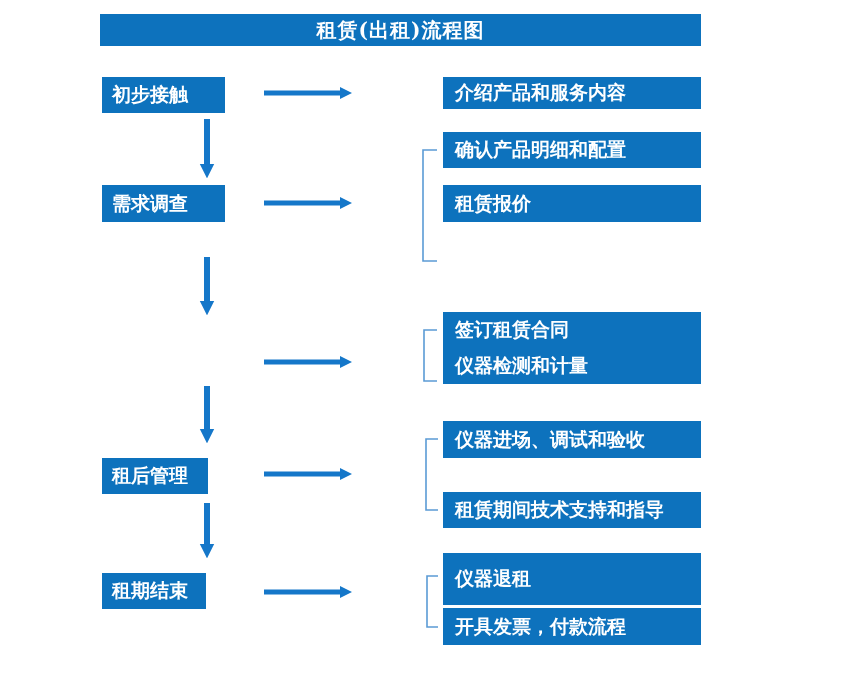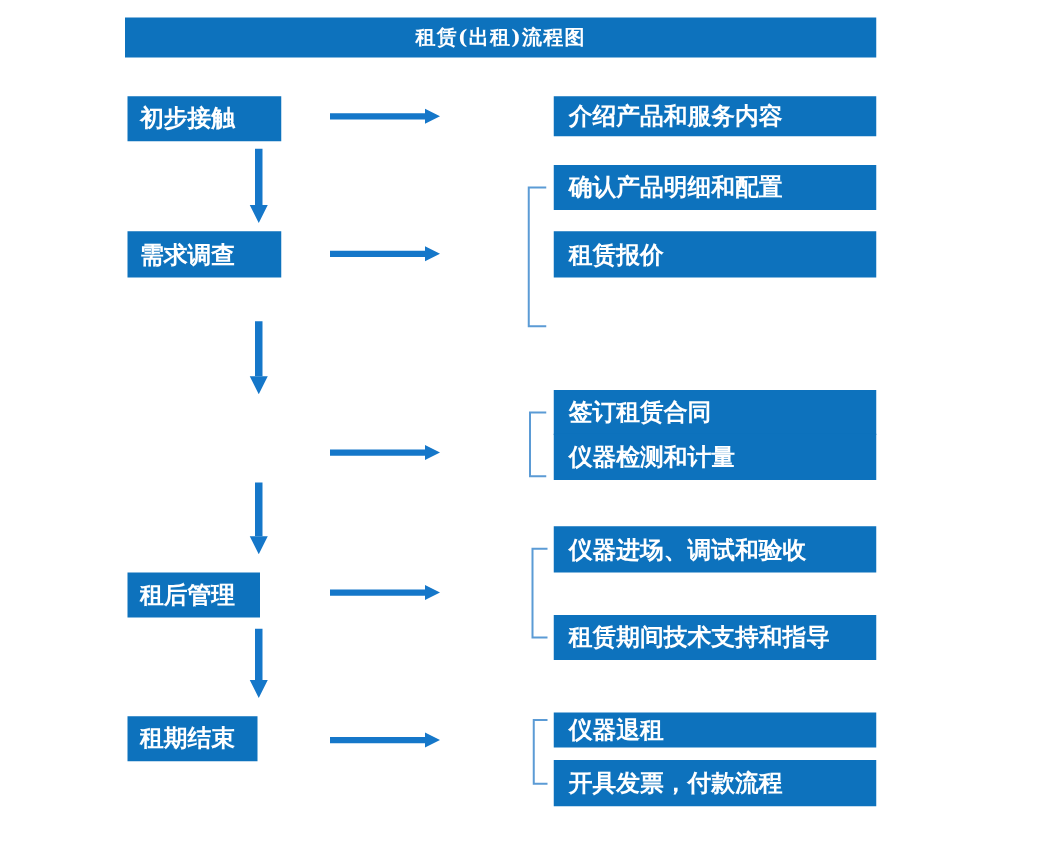--- a/index.html
+++ b/index.html
@@ -9,21 +9,21 @@
     background:var(--bg,#fff);
     font-family:"DejaVu Serif","Liberation Serif",serif;
     overflow:hidden;
   }
   .title-bar{
     position:absolute;left:100px;top:14px;width:601px;height:32px;
     background:var(--box-blue);
     display:flex;align-items:center;justify-content:center;
   }
   .title-text{
-    color:var(--text-white);font-size:16px;font-weight:bold;letter-spacing:1px;
+    color:var(--text-white);font-size:20px;font-weight:bold;letter-spacing:1px;
   }
   .box{
     position:absolute;
     background:var(--box-blue);
     color:var(--text-white);
     font-weight:bold;font-size:19px;
     display:flex;align-items:center;
     box-sizing:border-box;
     white-space:nowrap;
   }
@@ -73,16 +73,16 @@
   <div class="box left-box" style="left:102px;top:458px;width:106px;height:36px">租后管理</div>
   <div class="box left-box" style="left:102px;top:573px;width:104px;height:36px">租期结束</div>
 
   <div class="box right-box" style="top:77px;height:32px">介绍产品和服务内容</div>
   <div class="box right-box" style="top:132px;height:36px">确认产品明细和配置</div>
   <div class="box right-box" style="top:185px;height:37px">租赁报价</div>
   <div class="box right-box" style="top:312px;height:36px">签订租赁合同</div>
   <div class="box right-box" style="top:347px;height:37px">仪器检测和计量</div>
   <div class="box right-box" style="top:421px;height:37px">仪器进场、调试和验收</div>
   <div class="box right-box" style="top:492px;height:36px">租赁期间技术支持和指导</div>
-  <div class="box right-box" style="top:570px;height:28px">仪器退租</div>
+  <div class="box right-box" style="top:553px;height:52px">仪器退租</div>
   <div class="box right-box" style="top:608px;height:37px">开具发票，付款流程</div>
 
 </div>
 
 </body></html>

